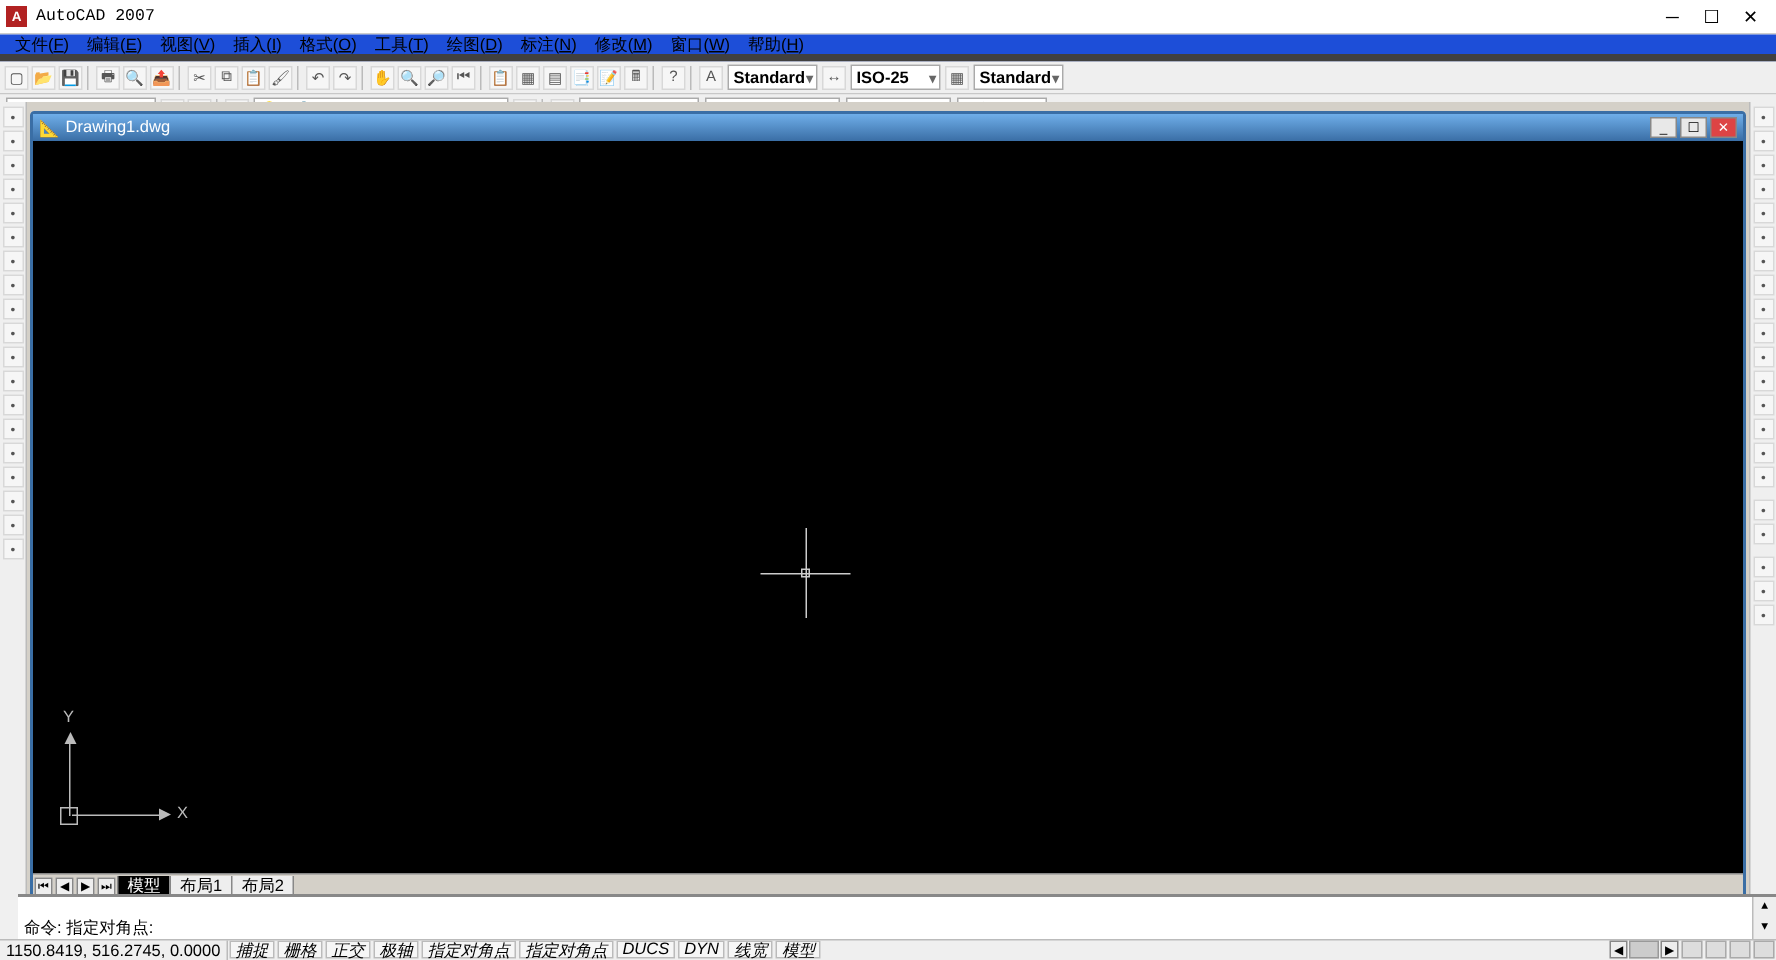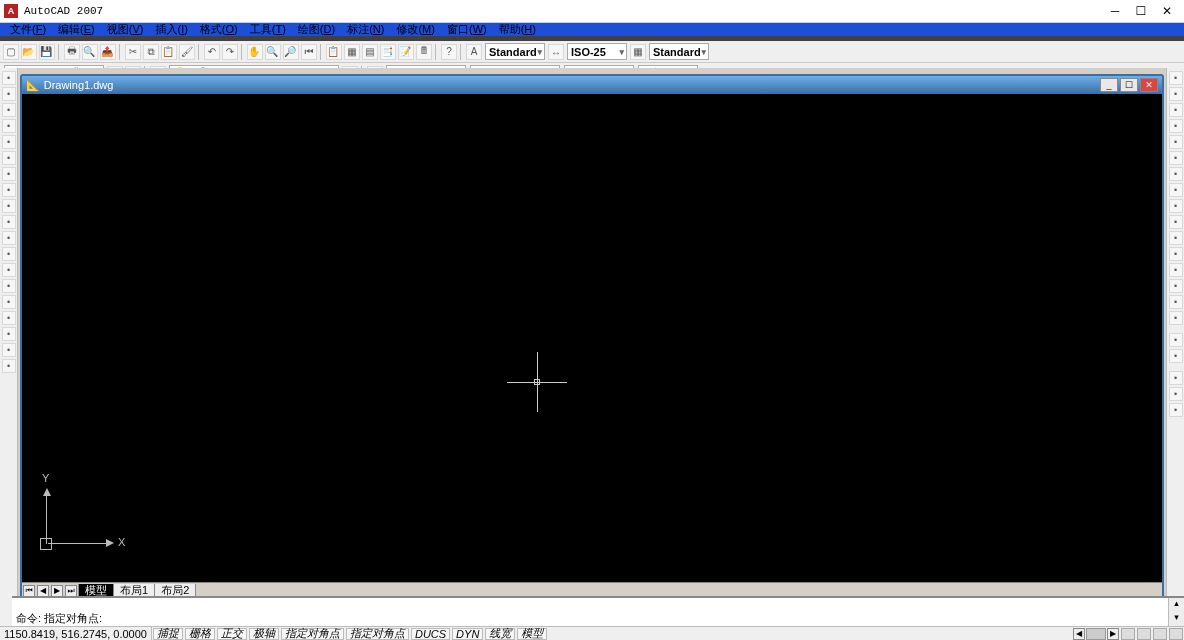--- a/index.html
+++ b/index.html
@@ -58,21 +58,21 @@
 .tab { padding:0 6px; background:#eee; border:1px solid #888; border-top:none; height:14px; display:flex; align-items:center; margin-right:-1px; }
 .tab.active { background:#000; color:#fff; }
 
 
 .cmdarea { position:absolute; left:12px; right:0; bottom:14px; height:30px; background:#fff; border-top:2px solid #888; display:flex; }
 .cmdlines { flex:1; display:flex; flex-direction:column; justify-content:flex-end; padding:0 4px; font-size:11px; }
 .cmdscroll { width:16px; background:#eee; border-left:1px solid #bbb; display:flex; flex-direction:column; }
 .cmdscroll div { flex:1; font-size:9px; text-align:center; }
 
 
-.statusbar { position:absolute; left:0; right:0; bottom:0; height:14px; background:#efefef; border-top:1px solid #bbb; display:flex; align-items:center; font-size:10px; }
+.statusbar { position:absolute; left:0; right:0; bottom:0; height:14px; background:#efefef; border-top:1px solid #bbb; display:flex; font-size:10px; }
 .statusbar .coord { padding:0 4px; border-right:1px solid #bbb; height:100%; display:flex; align-items:center; }
 .stbtn { padding:0 3px; border:1px solid #bbb; margin:0 1px; height:12px; display:flex; align-items:center; background:#f6f6f6;font-style:italic; }
 .statusbar .spacer { flex:1; }
 .tray { width:14px; height:12px; background:#ddd; border:1px solid #aaa; margin:0 1px; }
 </style>
 </head>
 <body>
 
 <div class="titlebar">
   <div class="aicon">A</div>

